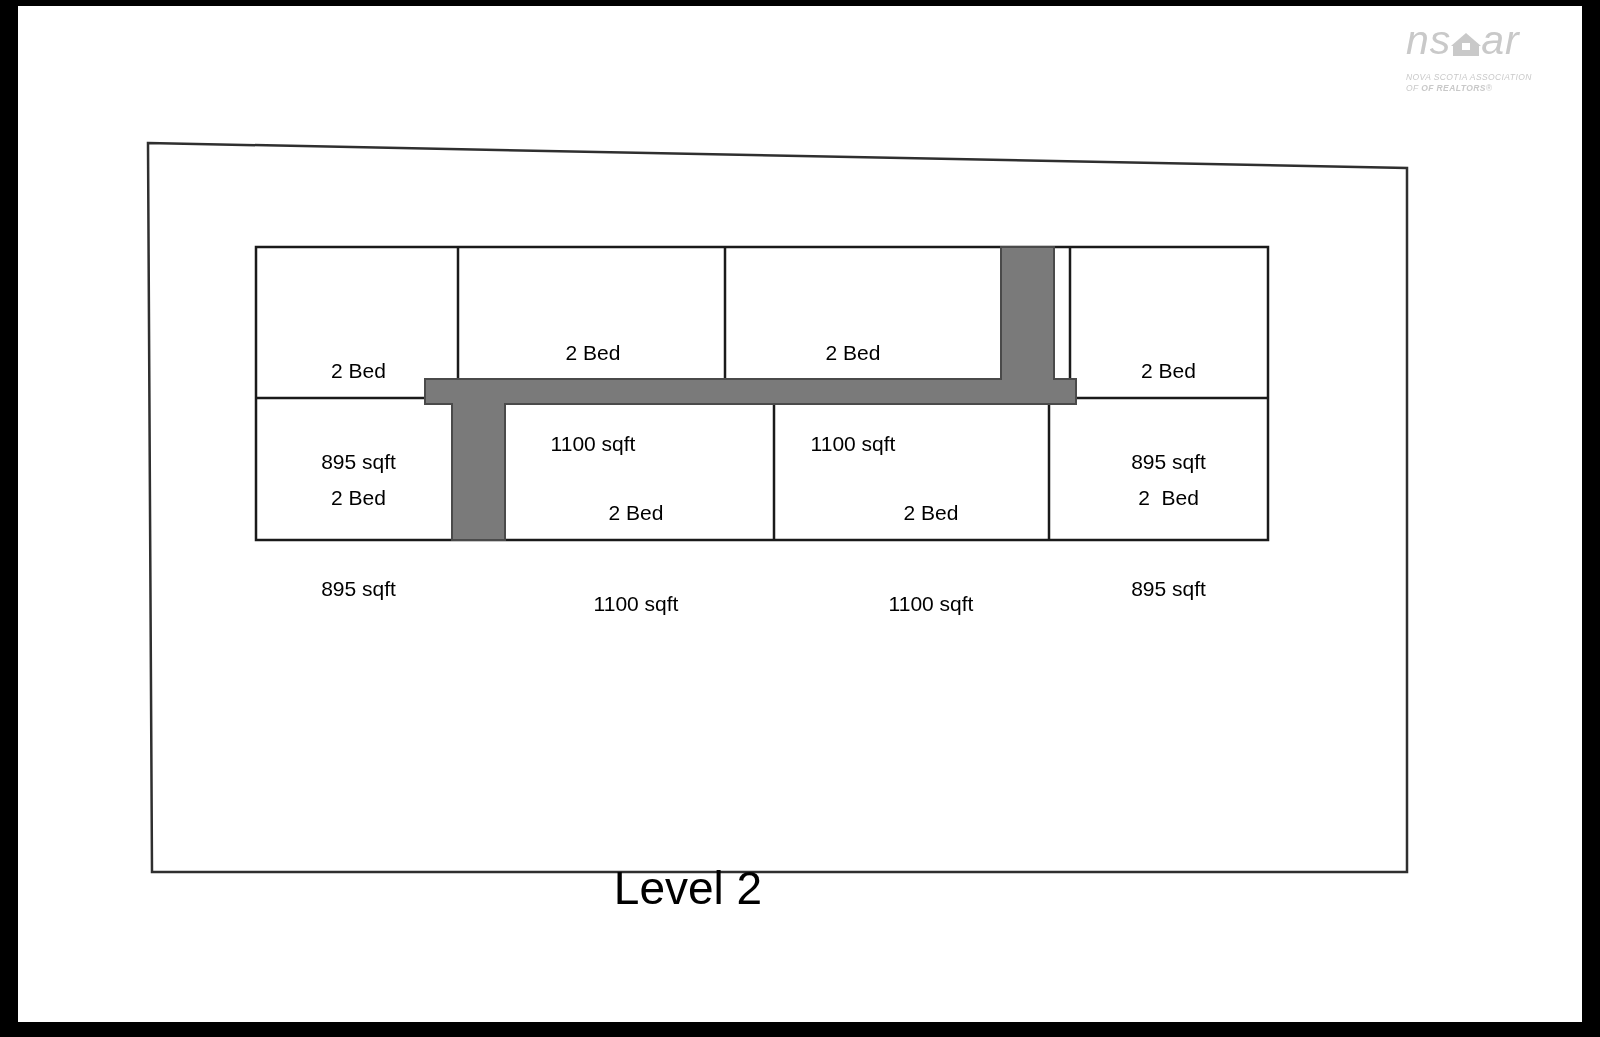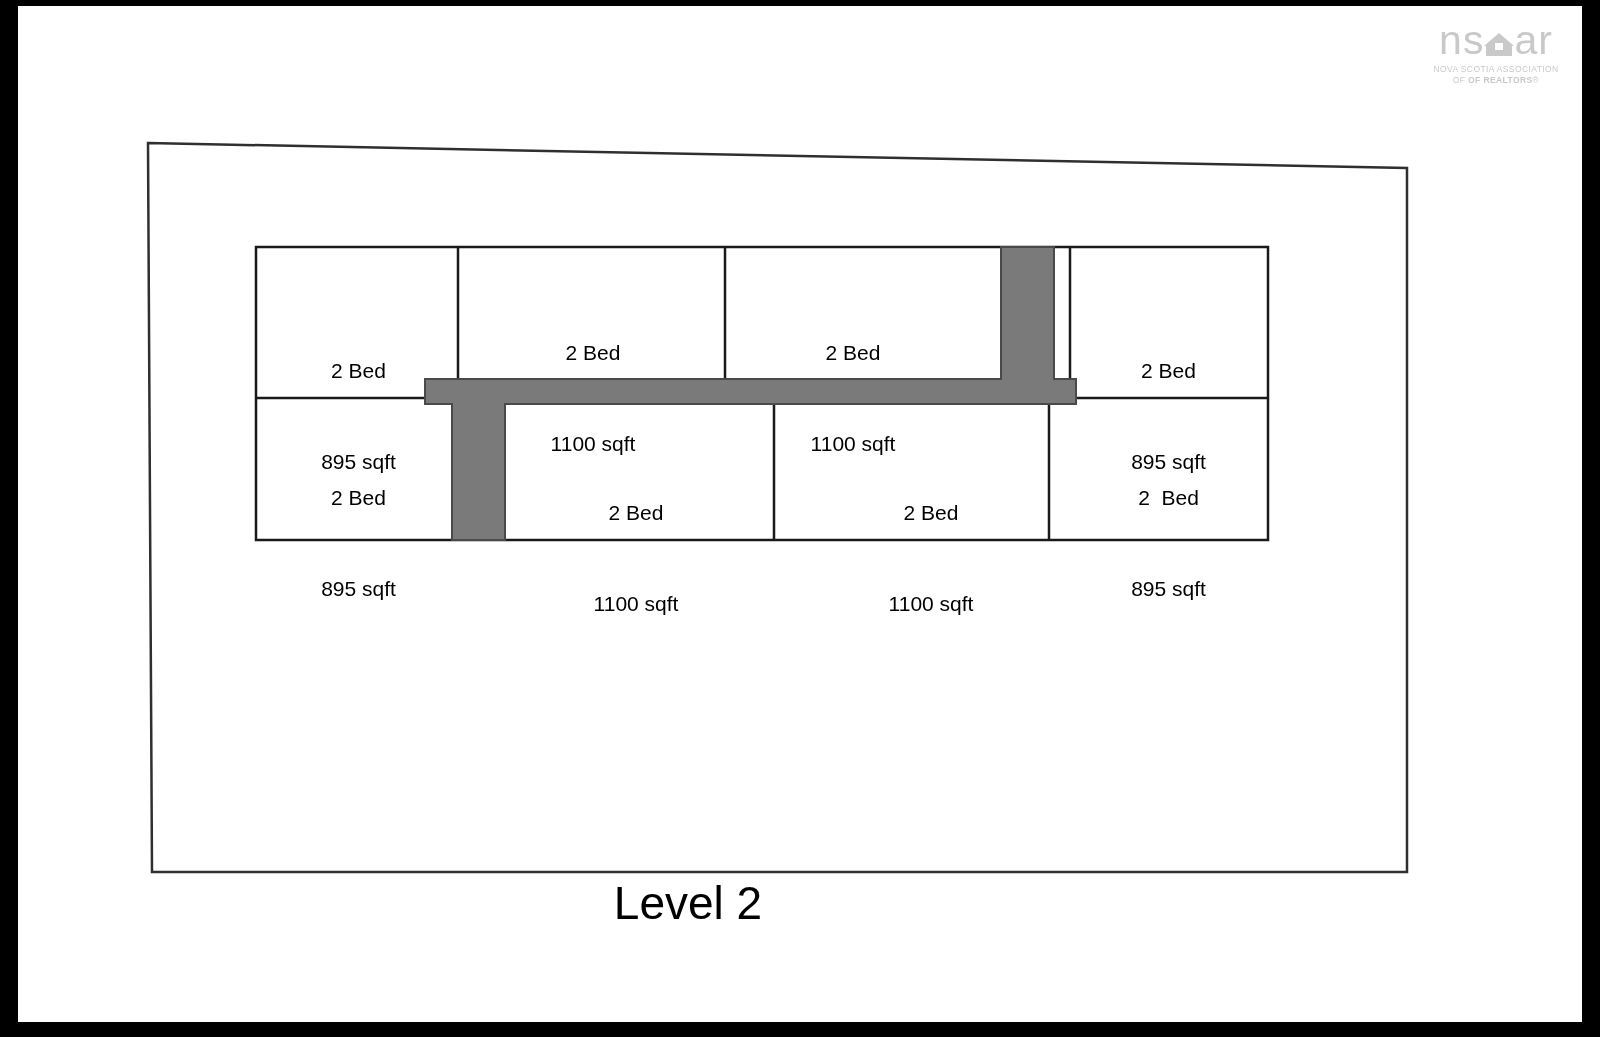--- a/index.html
+++ b/index.html
@@ -92,21 +92,22 @@
   .realtor-word sup {
     font-size: 16px;
     vertical-align: super;
   }
 
   .nsar-mark {
     position: absolute;
     right: -4px;
     top: 14px;
     width: 180px;
-    text-align: center;
+    text-align: left;
+    font-style: italic;
   }
   .nsar-logotype {
     font-size: 41px;
     color: #c9c9c9;
     letter-spacing: 1px;
     line-height: 1;
     white-space: nowrap;
     position: relative;
     font-family: "Liberation Sans", sans-serif;
   }
@@ -141,21 +142,21 @@
     top: 12px;
     width: 8px;
     height: 7px;
     background: #ffffff;
   }
   .nsar-sub {
     font-size: 8.5px;
     color: #c9c9c9;
     letter-spacing: 0.4px;
     line-height: 1.25;
-    margin-top: 3px;
+    margin-top: 11px;
     font-family: "Liberation Sans", sans-serif;
     white-space: nowrap;
   }
   .nsar-sub b { font-weight: bold; }
 
   
   .plan-svg {
     position: absolute;
     left: 0;
     top: 0;
@@ -175,21 +176,20 @@
 
   .floor-title {
     position: absolute;
     left: 0;
     top: 855px;
     width: 1340px;
     text-align: center;
     font-size: 46px;
     color: #000000;
     font-family: "Liberation Sans", sans-serif;
-    margin-top: 15px;
   }
 </style>
 </head>
 <body>
 
 <div id="page">
   <div class="canvas">
 
 
     <div class="nsar-mark">

